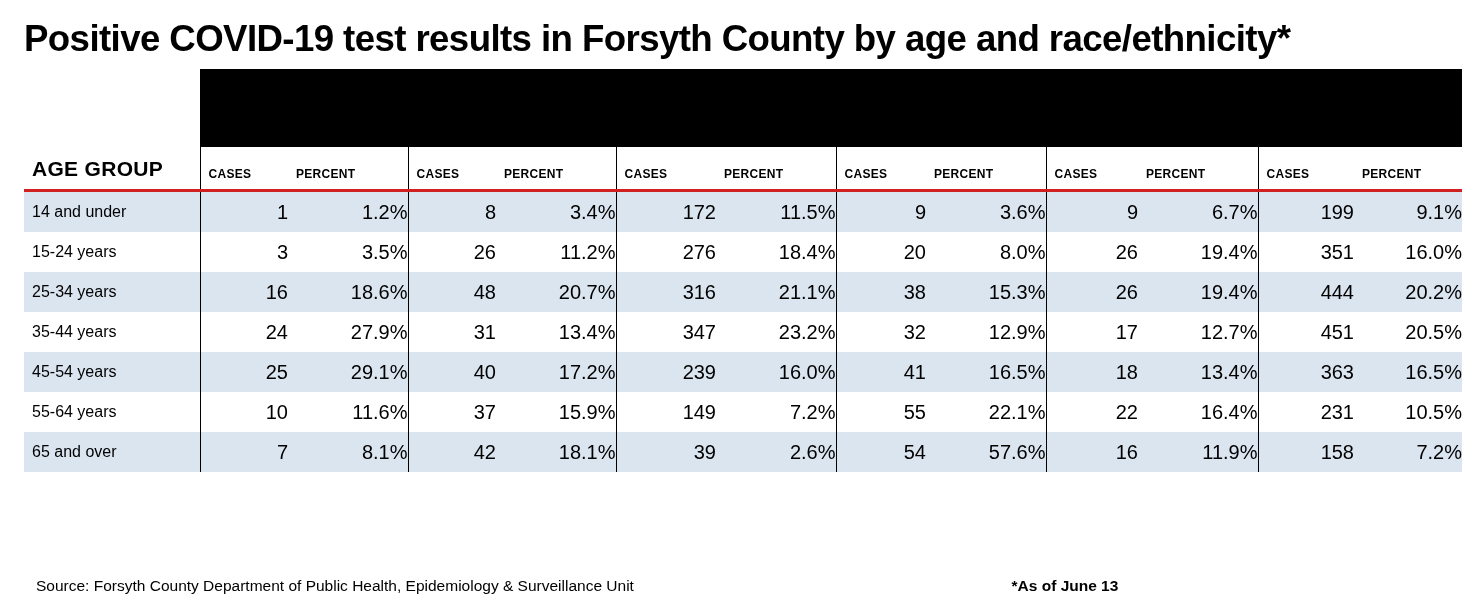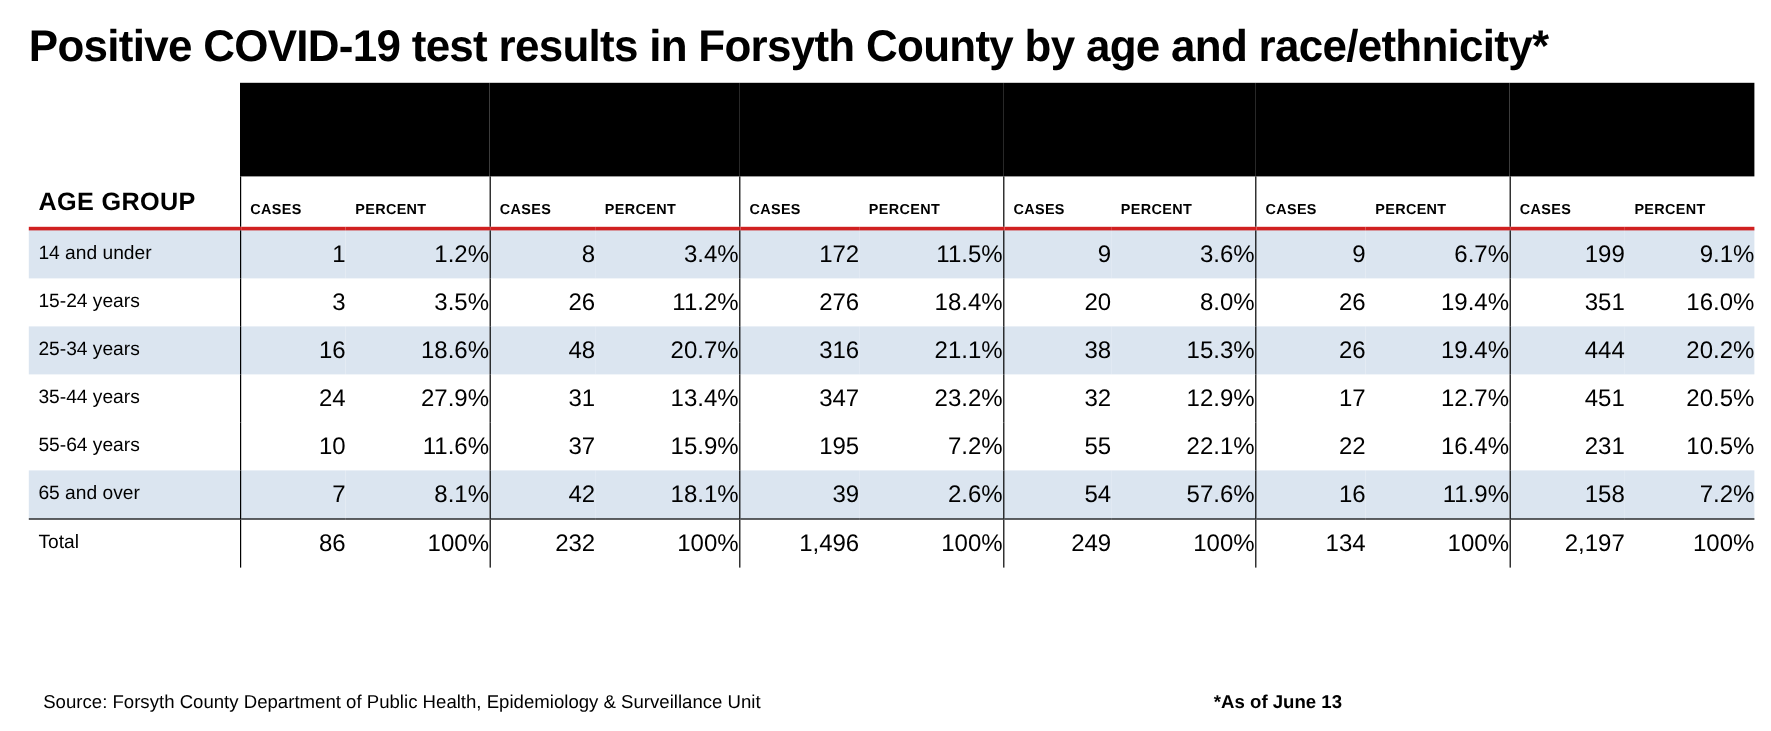--- a/index.html
+++ b/index.html
@@ -252,28 +252,43 @@
         <td class="sep-left">347</td>
         <td>23.2%</td>
         <td class="sep-left">32</td>
         <td>12.9%</td>
         <td class="sep-left">17</td>
         <td>12.7%</td>
         <td class="sep-left">451</td>
         <td>20.5%</td>
       </tr>
 
+      <tr class="shaded">
+        <td class="label">45-54 years</td>
+        <td class="sep-left">25</td>
+        <td>29.1%</td>
+        <td class="sep-left">40</td>
+        <td>17.2%</td>
+        <td class="sep-left">239</td>
+        <td>16.0%</td>
+        <td class="sep-left">41</td>
+        <td>16.5%</td>
+        <td class="sep-left">18</td>
+        <td>13.4%</td>
+        <td class="sep-left">363</td>
+        <td>16.5%</td>
+      </tr>
 
       <tr>
         <td class="label">55-64 years</td>
         <td class="sep-left">10</td>
         <td>11.6%</td>
         <td class="sep-left">37</td>
         <td>15.9%</td>
-        <td class="sep-left">195</td>
+        <td class="sep-left">149</td>
         <td>7.2%</td>
         <td class="sep-left">55</td>
         <td>22.1%</td>
         <td class="sep-left">22</td>
         <td>16.4%</td>
         <td class="sep-left">231</td>
         <td>10.5%</td>
       </tr>
 
       <tr class="shaded">
@@ -285,35 +300,20 @@
         <td class="sep-left">39</td>
         <td>2.6%</td>
         <td class="sep-left">54</td>
         <td>57.6%</td>
         <td class="sep-left">16</td>
         <td>11.9%</td>
         <td class="sep-left">158</td>
         <td>7.2%</td>
       </tr>
 
-      <tr class="total">
-        <td class="label">Total</td>
-        <td class="sep-left">86</td>
-        <td>100%</td>
-        <td class="sep-left">232</td>
-        <td>100%</td>
-        <td class="sep-left">1,496</td>
-        <td>100%</td>
-        <td class="sep-left">249</td>
-        <td>100%</td>
-        <td class="sep-left">134</td>
-        <td>100%</td>
-        <td class="sep-left">2,197</td>
-        <td>100%</td>
-      </tr>
     </tbody>
   </table>
 
   <div class="footer">
     <div class="src">Source: Forsyth County Department of Public Health, Epidemiology &amp; Surveillance Unit</div>
     <div class="asof">*As of June 13</div>
   </div>
 
 </div>
 

